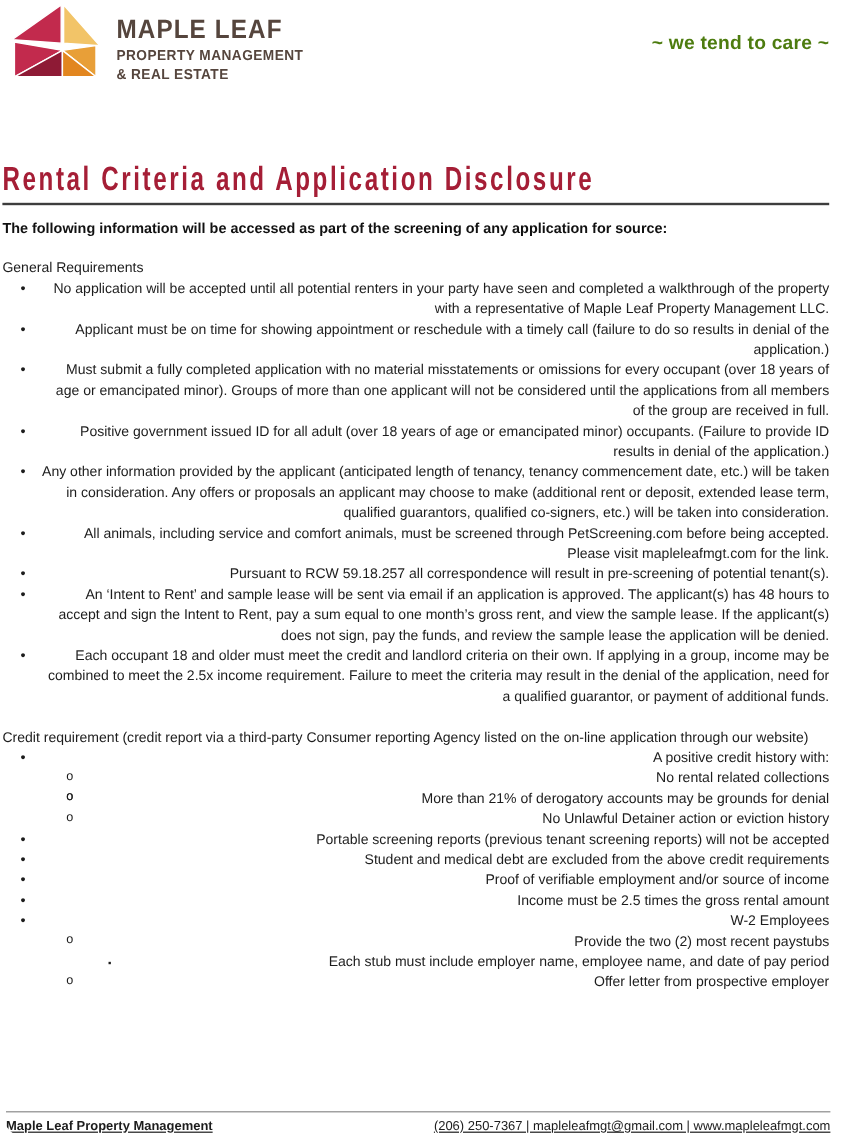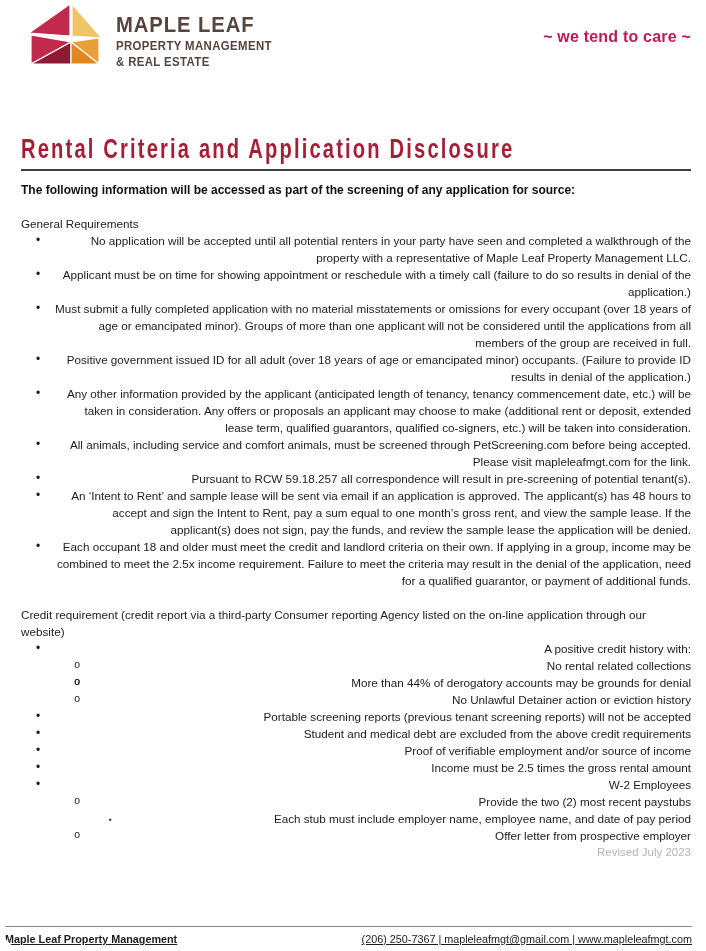--- a/index.html
+++ b/index.html
@@ -3,40 +3,40 @@
 <meta charset="utf-8">
 <style>
   html,body{margin:0;padding:0;background:#fff;}
   .page{
     position:relative;
     width:706px;height:951px;
     background:#ffffff;
     font-family:"Liberation Sans",sans-serif;
     color:#1c1c1c;
     box-sizing:border-box;
-    padding:2px 15px 0 21px;
+    padding:2px 15px 0 2px;
     overflow:hidden;
     border-radius:29px;
   }
   
   .letterhead{display:flex;align-items:flex-start;height:96px;}
   .logo-wrap{display:flex;align-items:flex-start;margin-left:8px;margin-top:2px;}
   .house-svg{display:block;}
   .brand-block{margin-left:13px;margin-top:10px;line-height:1;}
   .brand-name{
     font-size:22px;font-weight:bold;letter-spacing:1px;
     color:#55453d;transform:scaleX(.92);transform-origin:left;
   }
   .brand-sub{
     font-size:12px;font-weight:bold;letter-spacing:.4px;
     color:#55453d;margin-top:4px;transform:scaleX(.95);transform-origin:left;
   }
   .tagline{
     margin-left:auto;margin-top:26px;
-    font-size:16px;font-weight:bold;color:#be185d;
+    font-size:16px;font-weight:bold;color:#4d7c0f;
     letter-spacing:.2px;white-space:nowrap;
   }
   
   .doc-title{
     margin:36px 0 0 0;
     font-size:28px;font-weight:bold;color:#a51e36;
     letter-spacing:3px;line-height:1.05;
     transform:scaleX(.72);transform-origin:left;
     white-space:nowrap;
   }
@@ -160,21 +160,21 @@
       </div>
       <div class="li lvl2">
         <span class="marker m2">o</span>
         <span class="li-text">No rental related collections</span>
       </div>
       <div class="li lvl2">
         <span class="marker m2">o</span>
       </div>
       <div class="li lvl2">
         <span class="marker m2">o</span>
-        <span class="li-text">More than 44% of derogatory accounts may be grounds for denial</span>
+        <span class="li-text">More than 21% of derogatory accounts may be grounds for denial</span>
       </div>
       <div class="li lvl2">
         <span class="marker m2">o</span>
         <span class="li-text">No Unlawful Detainer action or eviction history</span>
       </div>
       <div class="li lvl1">
         <span class="marker m1">•</span>
         <span class="li-text">Portable screening reports (previous tenant screening reports) will not be accepted</span>
       </div>
       <div class="li lvl1">
@@ -200,20 +200,19 @@
       <div class="li lvl3">
         <span class="marker m3">▪</span>
         <span class="li-text">Each stub must include employer name, employee name, and date of pay period</span>
       </div>
       <div class="li lvl2">
         <span class="marker m2">o</span>
         <span class="li-text">Offer letter from prospective employer</span>
       </div>
     </div>
 
-  <div class="revised">Revised July 2023</div>
 
   <footer class="footer">
     <div class="footer-left">Maple Leaf Property Management</div>
     <div class="footer-right">(206) 250-7367  |  mapleleafmgt@gmail.com  |  www.mapleleafmgt.com</div>
   </footer>
 
 </div>
 
 </body></html>

